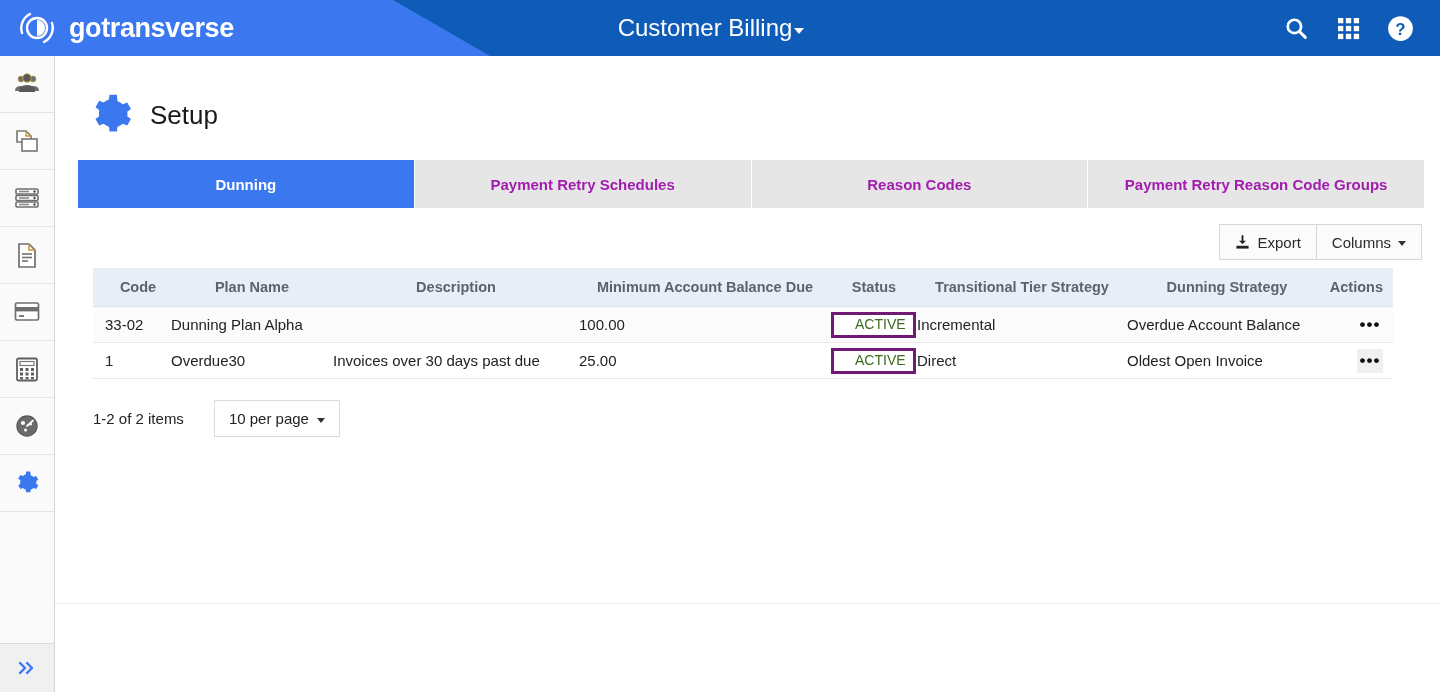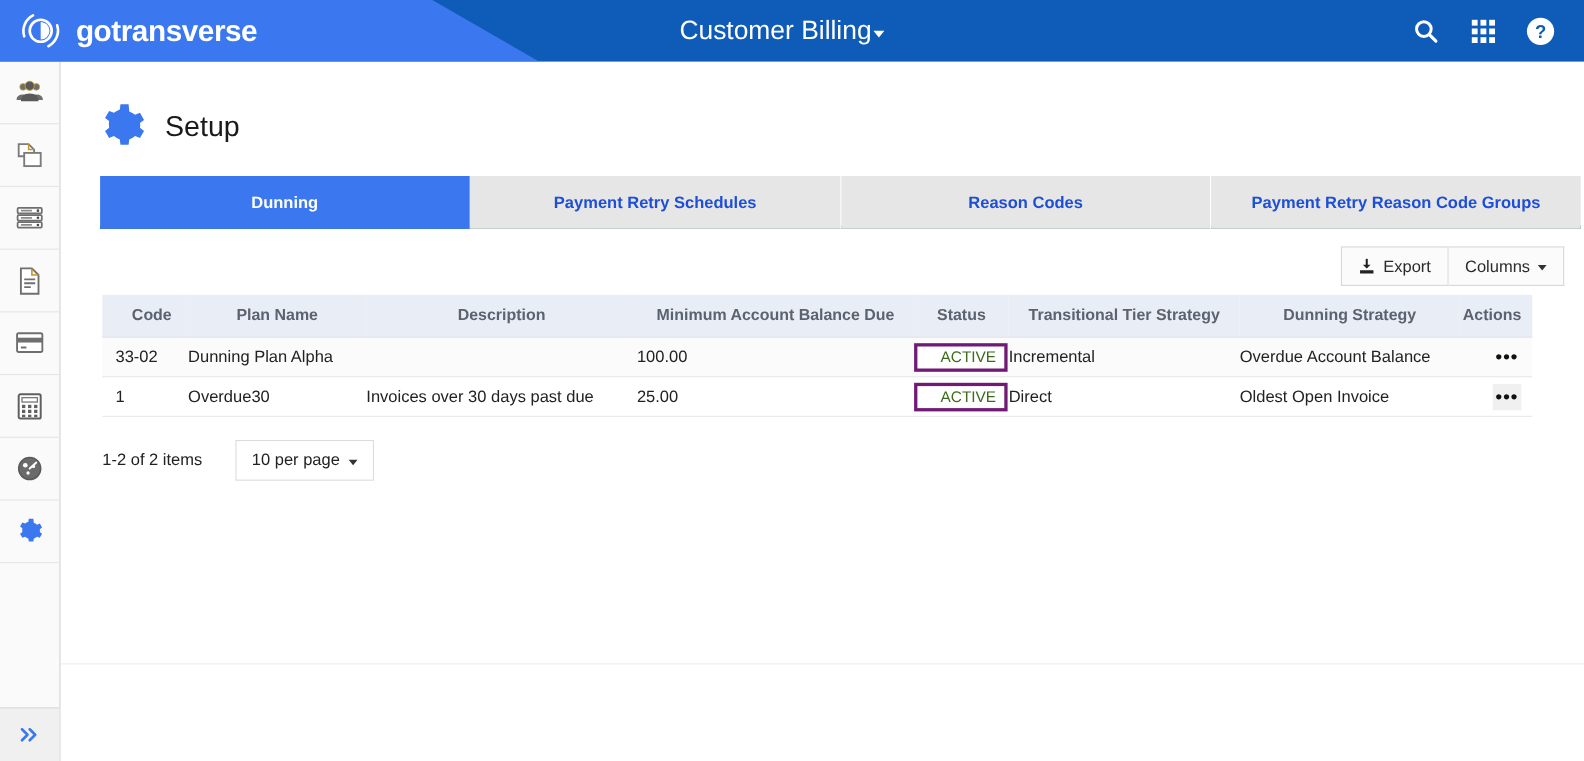--- a/index.html
+++ b/index.html
@@ -108,32 +108,32 @@
 
   .page-head {
     position: absolute; left: 33px; top: 36px;
     display: flex; align-items: center; gap: 16px;
   }
   .page-gear { width: 46px; height: 46px; display: block; }
   .page-title { font-size: 26px; color: #1a1a1a; font-weight: normal; }
 
   
   .tabs {
-    position: absolute; left: 36px; top: 104px;
+    position: absolute; left: 23px; top: 104px;
     width: 1346px; height: 48px;
     display: flex;
-    border-bottom: 3px solid #14532d;
+    border-bottom: 3px solid #0ea5e9;
   }
   .tab {
     flex: 1 1 0;
     display: flex; align-items: center; justify-content: center;
     background: #e6e6e6;
     border-right: 1px solid #ffffff;
     font-size: 15px; font-weight: bold;
-    color: #1d4ed8;
+    color: #a21caf;
     cursor: pointer;
     height: 48px;
   }
   .tab:last-child { border-right: none; }
   .tab.active {
     background: #3b78f0;
     color: #ffffff;
   }
 
   

